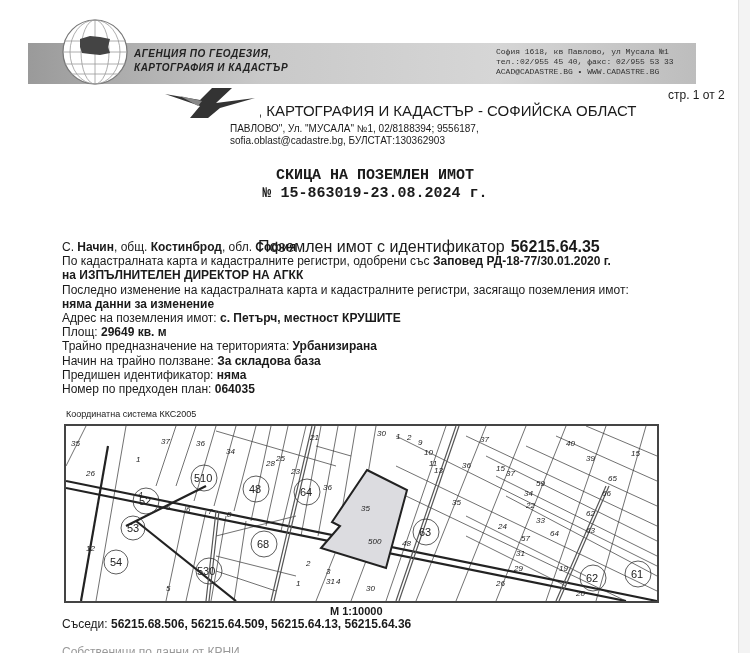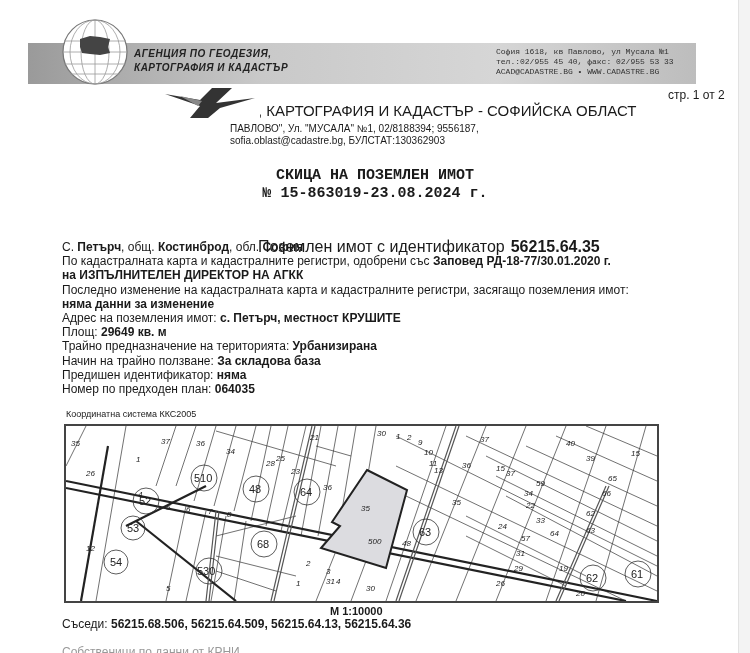--- a/index.html
+++ b/index.html
@@ -79,21 +79,21 @@
     <div>СКИЦА НА ПОЗЕМЛЕН ИМОТ</div>
     <div>№ 15-863019-23.08.2024 г.</div>
   </div>
 
   <div class="identline">
     <span>Поземлен имот с  идентификатор</span><b>56215.64.35</b>
   </div>
 
   <div class="props">
     <div>
-      <span>С.</span> <b>Петърч</b><span>, общ.</span> <b>Костинброд</b><span>, обл.</span> <b>София</b>
+      <span>С.</span> <b>Начин</b><span>, общ.</span> <b>Костинброд</b><span>, обл.</span> <b>София</b>
     </div>
     <div>
       <span>По кадастралната карта и кадастралните регистри, одобрени със</span> <b>Заповед РД-18-77/30.01.2020 г.</b>
     </div>
     <div><b>на ИЗПЪЛНИТЕЛЕН ДИРЕКТОР НА АГКК</b></div>
     <div>Последно изменение на кадастралната карта и кадастралните регистри, засягащо поземления имот:</div>
     <div><b>няма данни за изменение</b></div>
     <div><span>Адрес на поземления имот:</span> <b>с. Петърч, местност КРУШИТЕ</b></div>
     <div><span>Площ:</span> <b>29649 кв. м</b></div>
     <div><span>Трайно предназначение на територията:</span> <b>Урбанизирана</b></div>

